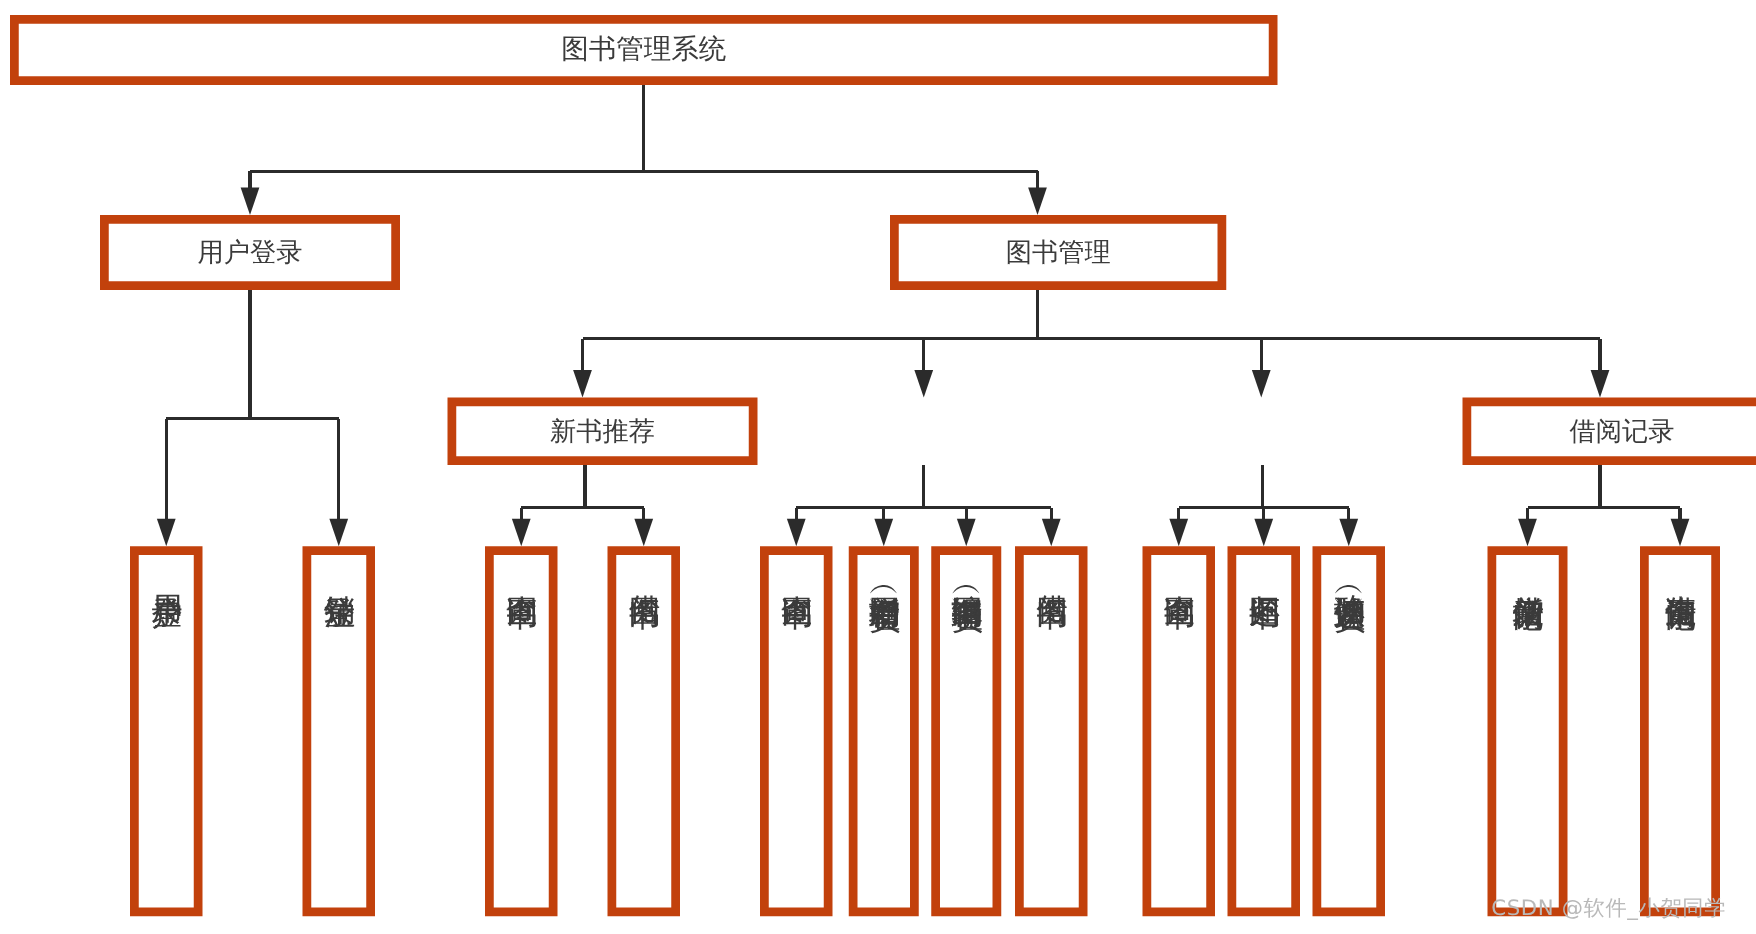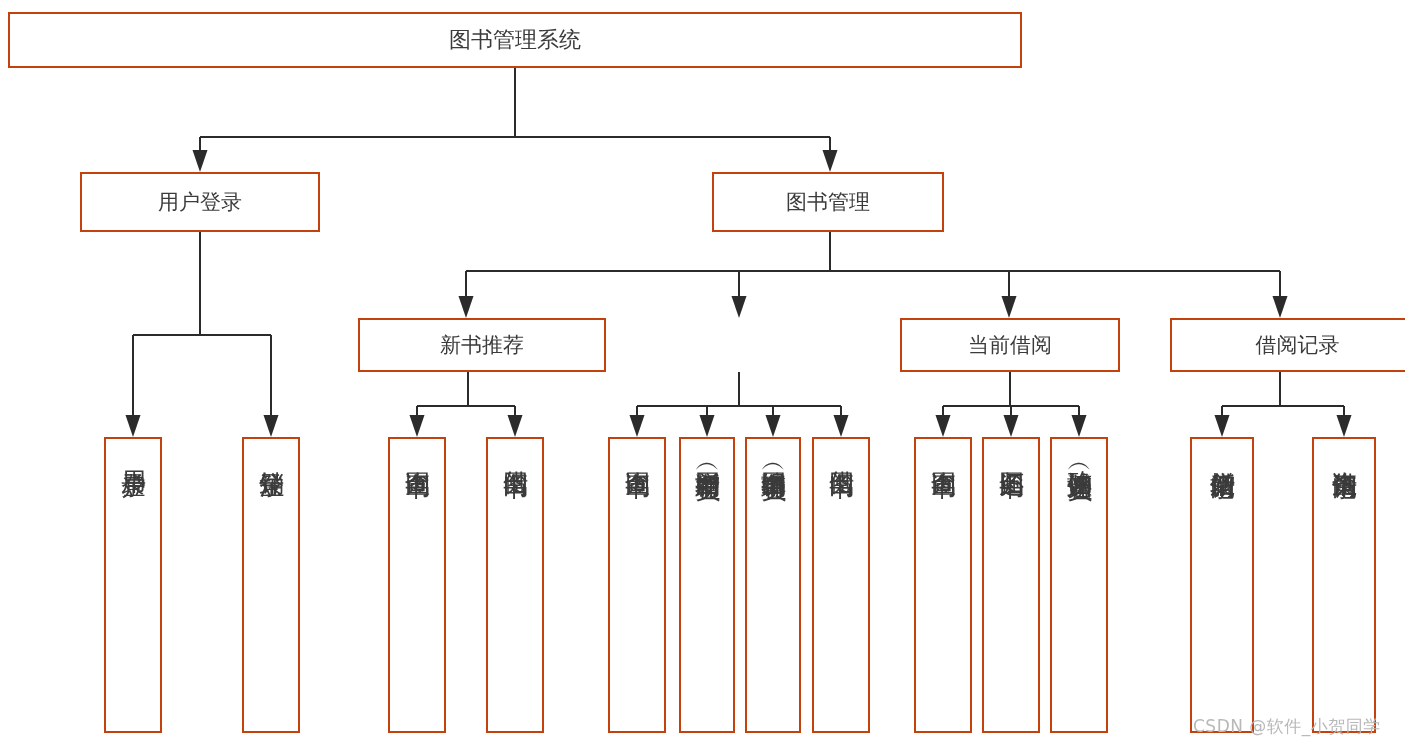--- a/index.html
+++ b/index.html
@@ -20,21 +20,21 @@
   svg.canvas {
     position: absolute;
     left: 0;
     top: 0;
     width: 1405px;
     height: 747px;
   }
   .node-box {
     position: absolute;
     box-sizing: border-box;
-    border: 2px solid #c2410c;
+    border: 7px solid #c2410c;
     background: #ffffff;
     display: flex;
     align-items: center;
     justify-content: center;
     color: #3a3a3a;
   }
   .node-box.horiz {
     writing-mode: horizontal-tb;
   }
   .node-label-h {
@@ -131,29 +131,26 @@
       <polygon points="1336.5,415 1351.5,415 1344,437" fill="#2b2b2b"></polygon>
     </svg>
 
   <div class="node-box root horiz" id="node-root" style="left: 8px; top: 12px; width: 1014px; height: 56px;">
     <span class="node-label-h">图书管理系统</span>
   </div>
 
   <div class="node-box horiz" id="node-l2-0" style="left: 80px; top: 172px; width: 240px; height: 60px;">
     <span class="node-label-h">用户登录</span>
   </div>
-  <div class="node-box horiz" id="node-l2-1" style="left: 712px; top: 172px; width: 232px; height: 60px;">
+  <div class="node-box horiz" id="node-l2-1" style="left: 712px; top: 172px; width: 269px; height: 60px;">
     <span class="node-label-h">图书管理</span>
   </div>
 
   <div class="node-box horiz" id="node-l3-0" style="left: 358px; top: 318px; width: 248px; height: 54px;">
     <span class="node-label-h">新书推荐</span>
-  </div>
-  <div class="node-box horiz" id="node-l3-2" style="left: 900px; top: 318px; width: 220px; height: 54px;">
-    <span class="node-label-h">当前借阅</span>
   </div>
   <div class="node-box horiz" id="node-l3-3" style="left: 1170px; top: 318px; width: 255px; height: 54px;">
     <span class="node-label-h">借阅记录</span>
   </div>
 
   <div class="node-box vert" id="node-leaf-0" style="left: 104px; top: 437px; width: 58px; height: 296px;">
     <span class="node-label-v">用户登录</span>
   </div>
   <div class="node-box vert" id="node-leaf-1" style="left: 242px; top: 437px; width: 58px; height: 296px;">
     <span class="node-label-v">注销登录</span>

